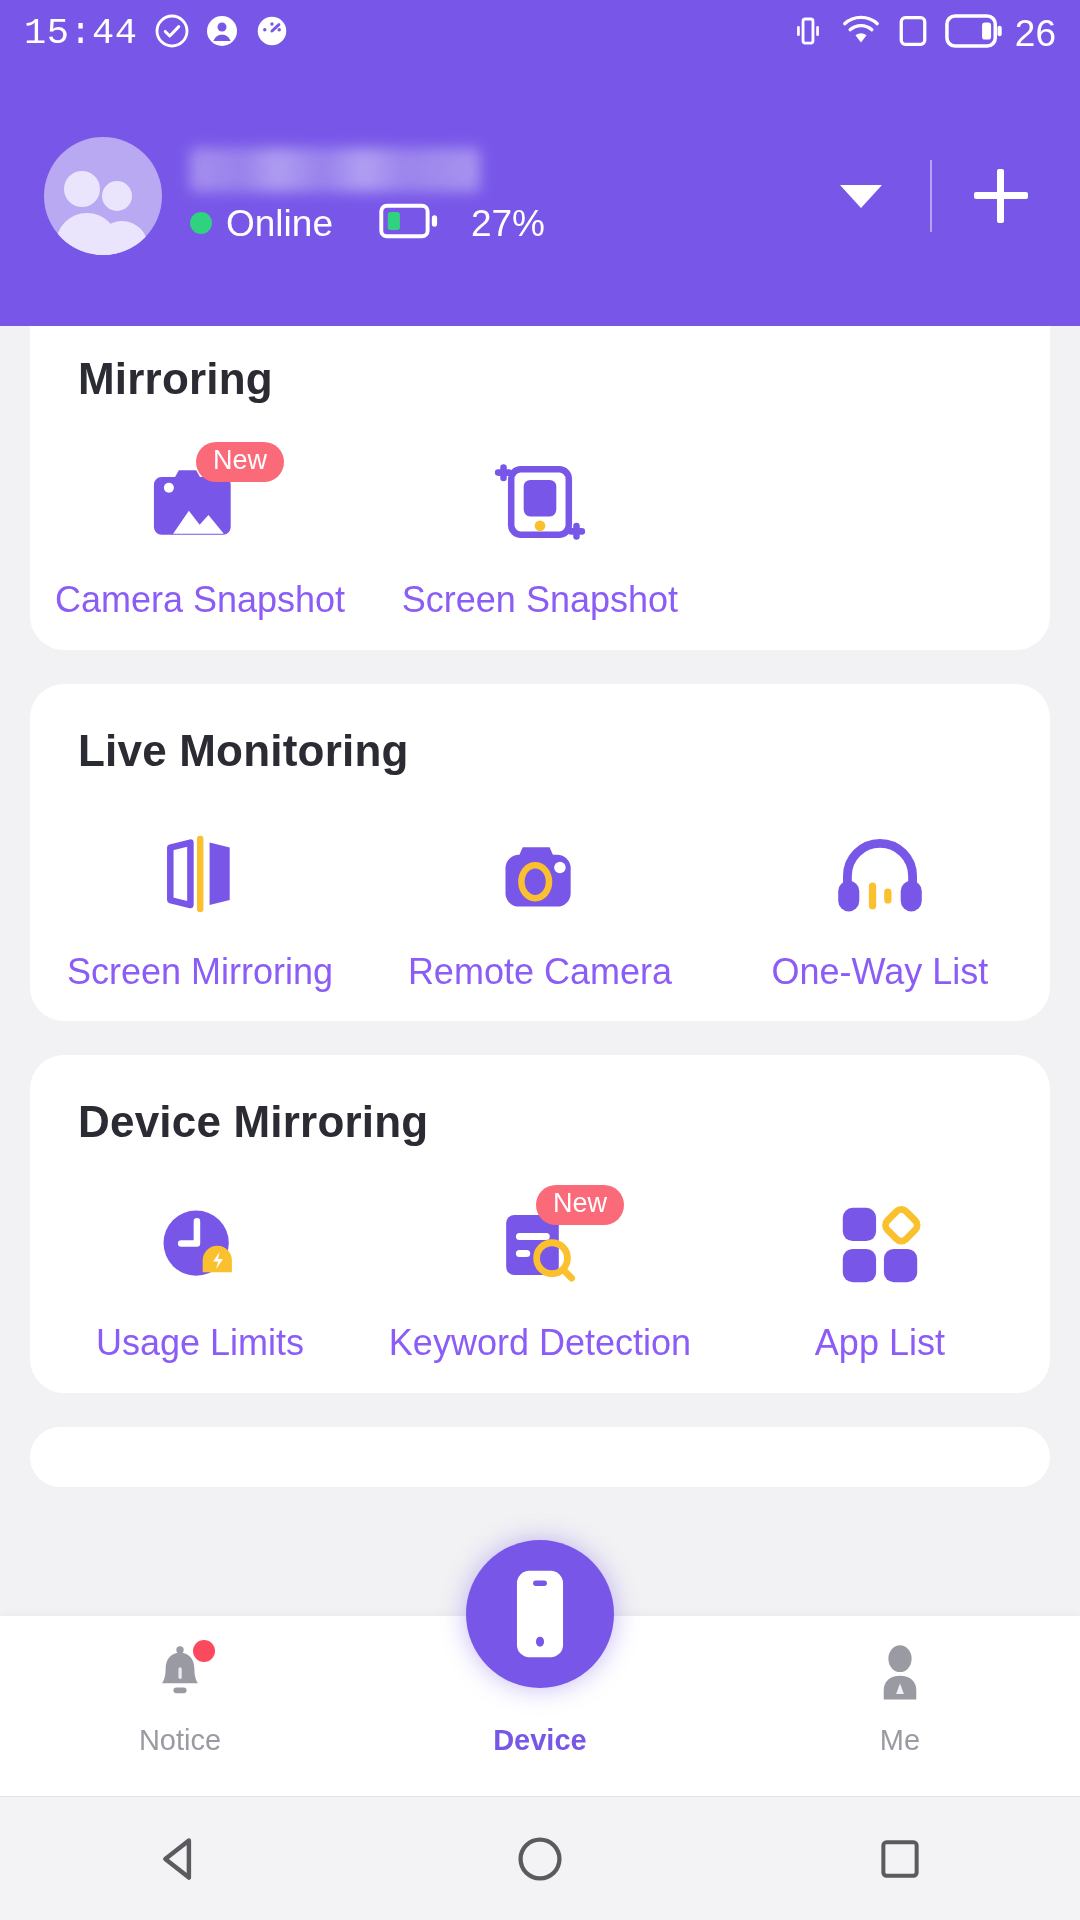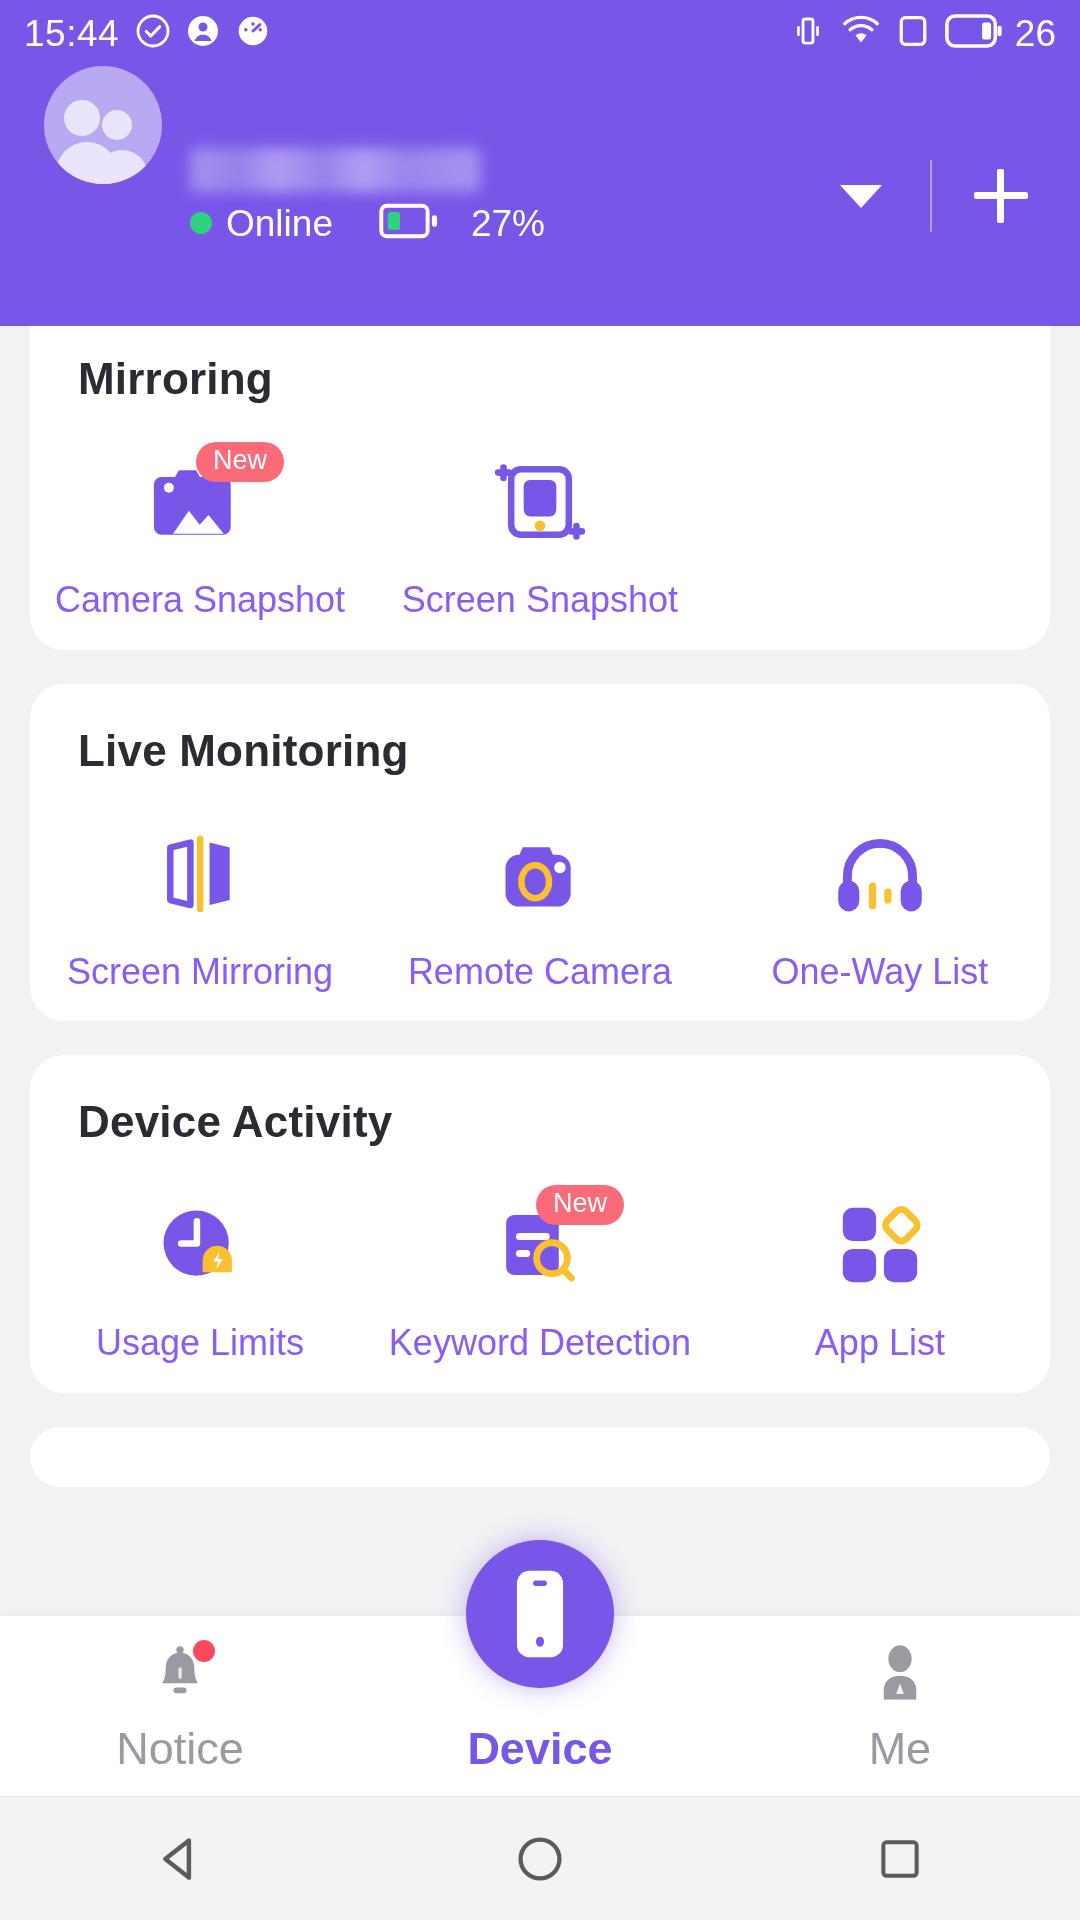--- a/index.html
+++ b/index.html
@@ -10,30 +10,30 @@
     overflow:hidden;
   }
   #app { position:relative; width:1080px; height:1920px; background:#f2f2f4; }
 
   
   .statusbar {
     position:absolute; top:0; left:0; width:1080px; height:66px;
     background:#7857e8; color:#fff;
     display:flex; align-items:center; padding:0 24px;
   }
-  .sb-time { font-size:37px; font-weight:400; letter-spacing:.5px; line-height:1; }
+  .sb-time { font-size:37px; font-weight:400; letter-spacing:.5px; line-height:1;font-family:Liberation Mono, monospace; }
   .sb-left-icons { display:flex; align-items:center; gap:14px; margin-left:16px; }
   .sb-right { margin-left:auto; display:flex; align-items:center; gap:16px; }
   .sb-batt-num { font-size:37px; line-height:1; margin-left:-4px; }
 
   
   .header {
     position:absolute; top:66px; left:0; width:1080px; height:260px;
     background:#7857e8;
-    display:flex; padding:0 44px;
+    display:flex; align-items:center; padding:0 44px;
   }
   .avatar {
     width:118px; height:118px; border-radius:50%;
     background:#b9a8f2; position:relative; flex:0 0 auto; overflow:hidden;
   }
   .avatar .head-a { position:absolute; width:36px; height:36px; border-radius:50%; background:#eae4fc; left:20px; top:34px; }
   .avatar .head-b { position:absolute; width:30px; height:30px; border-radius:50%; background:#eae4fc; left:58px; top:44px; }
   .avatar .body-a { position:absolute; width:62px; height:56px; border-radius:31px 31px 8px 8px; background:#eae4fc; left:12px; top:76px; }
   .avatar .body-b { position:absolute; width:52px; height:48px; border-radius:26px 26px 6px 6px; background:#eae4fc; left:52px; top:84px; }
 
@@ -91,21 +91,21 @@
     white-space:nowrap; z-index:3;
   }
 
   
   .tabbar {
     position:absolute; left:0; bottom:124px; width:1080px; height:180px;
     background:#fff; display:flex; align-items:flex-start;
     box-shadow:0 -2px 10px rgba(0,0,0,.04);
   }
   .tab { width:33.33%; display:flex; flex-direction:column; align-items:center; padding-top:22px; gap:14px; }
-  .tab-label { font-size:45px; color:#9a9aa2; line-height:1; }
+  .tab-label { font-size:29px; color:#9a9aa2; line-height:1; }
   .tab.active .tab-label { color:#7857e8; font-weight:bold; }
   .tab-icon { width:74px; height:74px; position:relative; display:flex; align-items:center; justify-content:center; }
   .fab {
     position:absolute; left:50%; transform:translateX(-50%);
     bottom:232px; width:148px; height:148px; border-radius:50%;
     background:#7857e8; display:flex; align-items:center; justify-content:center;
     box-shadow:0 0 26px rgba(120,87,232,.42); z-index:20;
   }
   .notice-dot { position:absolute; width:22px; height:22px; border-radius:50%; background:#fb4a5e; top:2px; right:2px; }
 
@@ -286,21 +286,21 @@
               <rect x="20.2" y="28.4" width="3.8" height="14" rx="1.9" fill="#fbc02d"></rect>
               <rect x="28.2" y="31.6" width="3.8" height="7.8" rx="1.9" fill="#fbc02d"></rect>
             </svg>
           </div>
           <div class="cell-label">One-Way List</div>
         </div>
       </div>
     </div>
 
     <div class="card">
-      <div class="card-title">Device Activity</div>
+      <div class="card-title">Device Mirroring</div>
       <div class="grid g3">
 
         <div class="cell">
           <div class="icon-box">
             <svg width="96" height="96" viewBox="0 0 50 50">
               <circle cx="23" cy="24" r="17" fill="#7857e8"></circle>
               <path d="M23.4 12.6v11.6h-8.2" fill="none" stroke="#fff" stroke-width="3.4" stroke-linecap="round" stroke-linejoin="round"></path>
               <path d="M34 25.4a7.6 7.6 0 017.6 7.6v6.2H26.4V33a7.6 7.6 0 017.6-7.6z" fill="#fbc02d"></path>
               <path d="M35.2 28.6l-3.4 5h2.6l-1 3.9 3.6-5.2h-2.6z" fill="#fff"></path>
             </svg>

